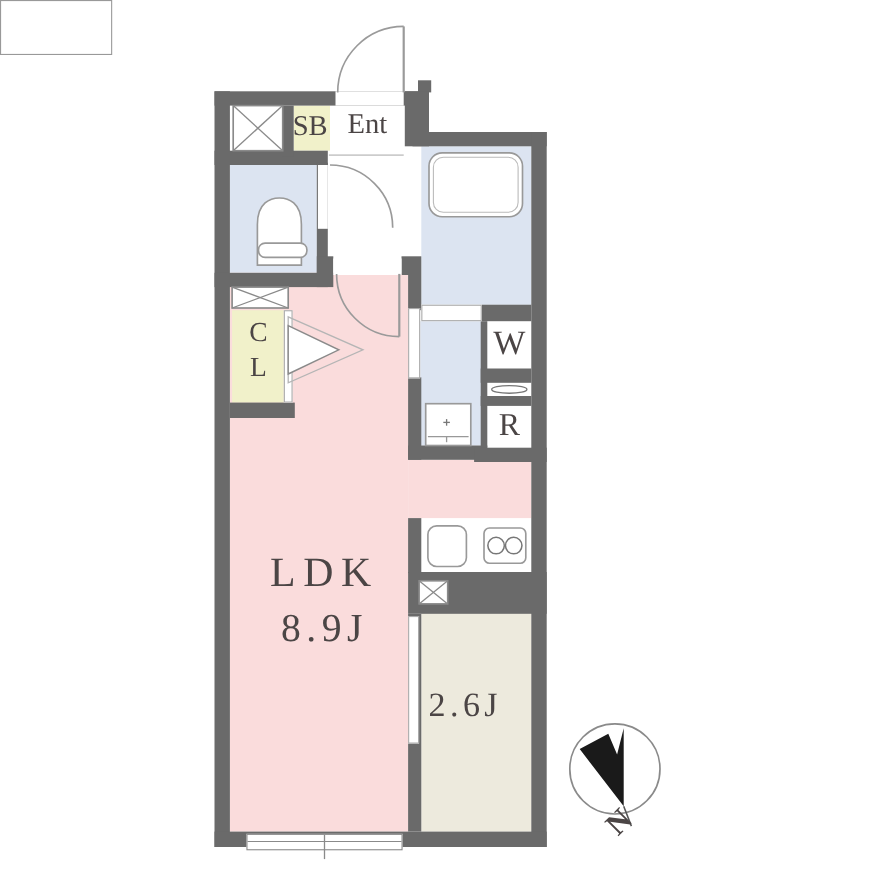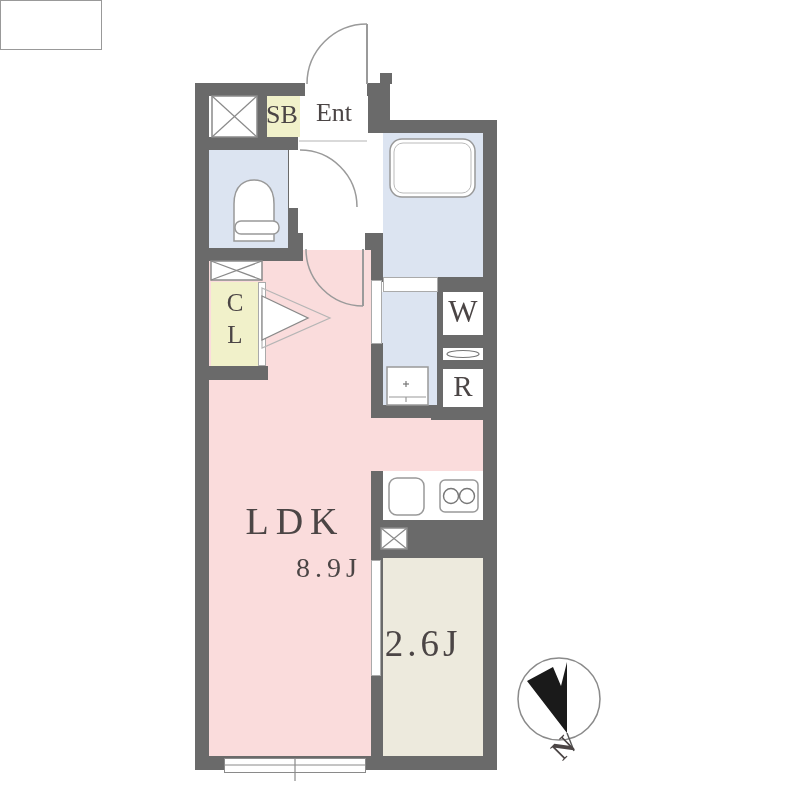--- a/index.html
+++ b/index.html
@@ -153,18 +153,18 @@
       <path class="needle" d="M527,681 L553,667 L561,686 L567,662 L567,733 Z"></path>
       <line x1="567" y1="733" x2="574" y2="751" stroke="#555" stroke-width="1.4"></line>
     </g>
   </svg>
 
   <div class="lbl" style="left:258px;top:101px;width:48px;font-size:26px;">SB</div>
   <div class="lbl" style="left:300px;top:99px;width:68px;font-size:26px;">Ent</div>
   <div class="lbl" style="left:214px;top:290px;width:42px;font-size:25px;">C</div>
   <div class="lbl" style="left:214px;top:322px;width:42px;font-size:25px;">L</div>
   <div class="lbl" style="left:228px;top:502px;width:134px;font-size:38px;letter-spacing:7px;">LDK</div>
-  <div class="lbl" style="left:228px;top:553px;width:134px;font-size:28px;letter-spacing:5px;text-align:right;">8.9J</div>
-  <div class="lbl" style="left:383px;top:625px;width:80px;font-size:37px;letter-spacing:4px;">2.6J</div>
+  <div class="lbl" style="left:228px;top:553px;width:134px;font-size:36px;letter-spacing:5px;">8.9J</div>
+  <div class="lbl" style="left:383px;top:625px;width:80px;font-size:31px;letter-spacing:4px;">2.6J</div>
   <div class="lbl" style="left:443px;top:296px;width:40px;font-size:31px;">W</div>
   <div class="lbl" style="left:443px;top:371px;width:40px;font-size:29px;">R</div>
   <div class="lbl" style="left:545px;top:733px;width:36px;font-size:28px;font-weight:700;transform:rotate(-45deg);">N</div>
 </div>
 
 </body></html>

